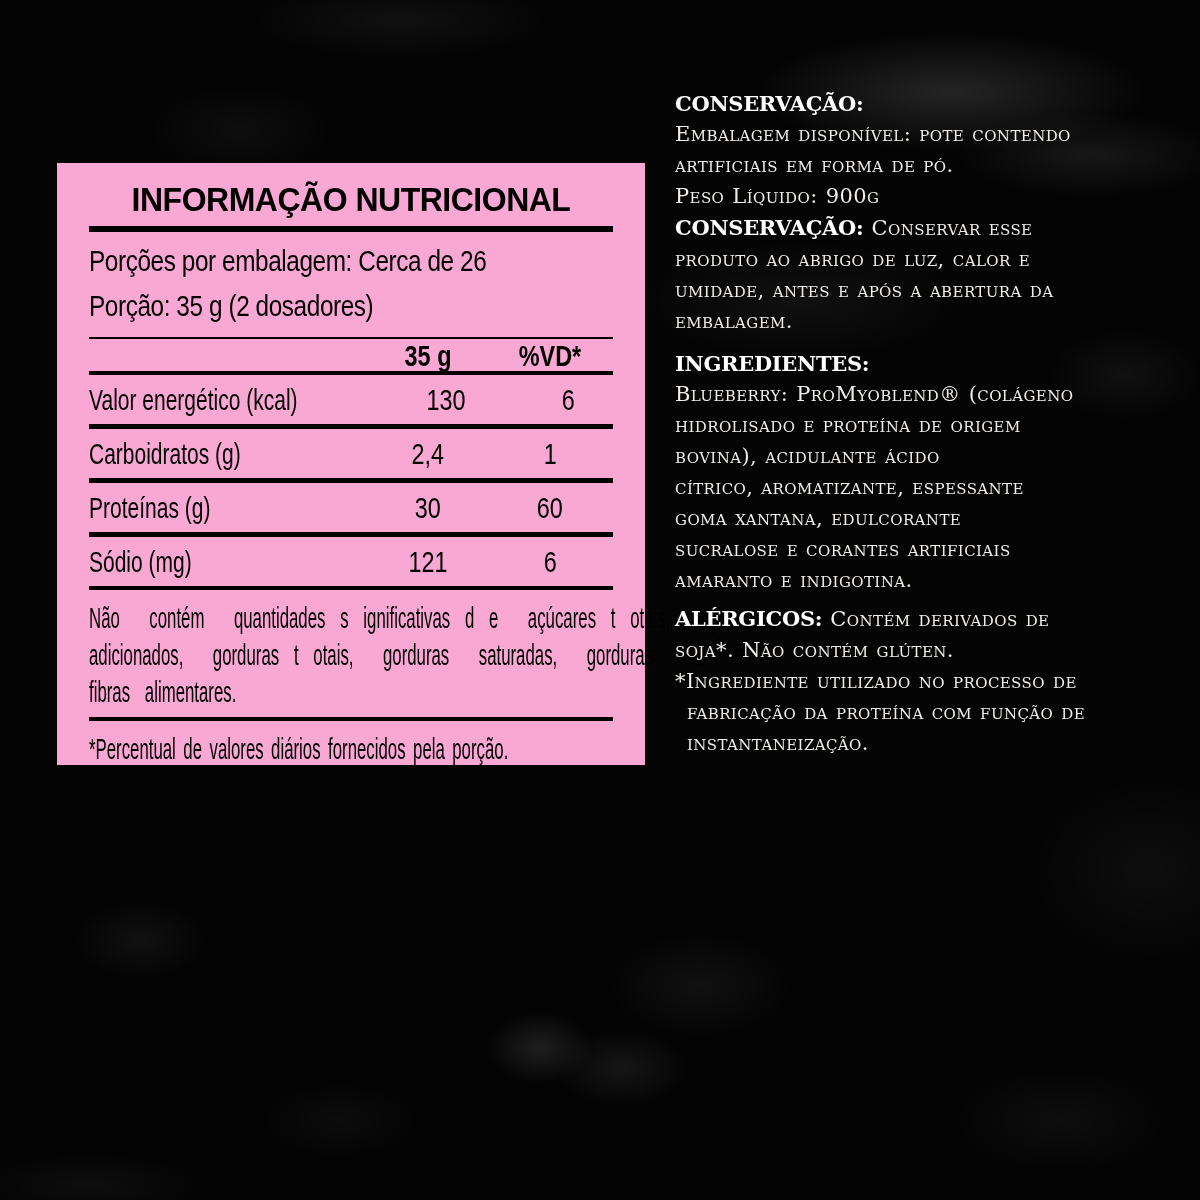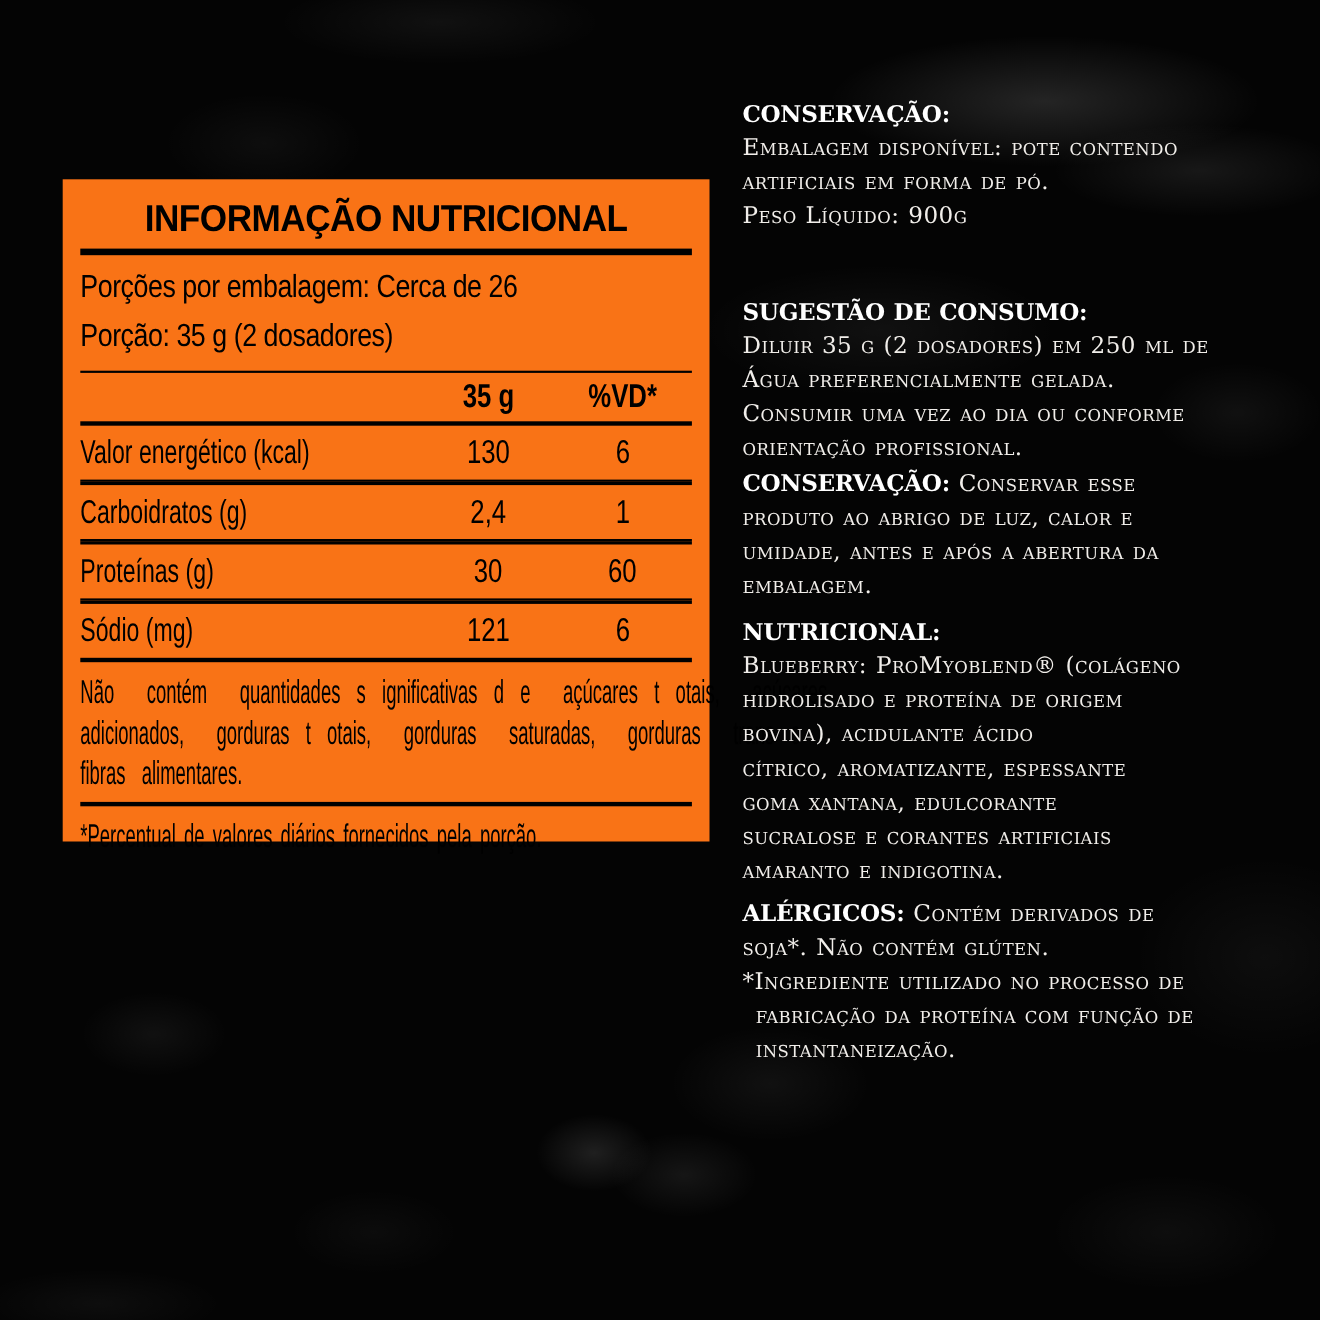--- a/index.html
+++ b/index.html
@@ -27,40 +27,40 @@
       radial-gradient(130px 65px at 240px 130px, rgba(255,255,255,0.04), transparent 70%),
       radial-gradient(150px 75px at 1060px 1120px, rgba(255,255,255,0.04), transparent 70%),
       radial-gradient(160px 45px at 90px 1185px, rgba(255,255,255,0.04), transparent 70%),
       radial-gradient(110px 55px at 340px 1120px, rgba(255,255,255,0.03), transparent 70%);
   }
 
   
   .panel {
     position:absolute; left:57px; top:163px;
     width:588px; height:602px;
-    background:#f97316; color:#000;
-    padding:0 16px;
+    background:#f9a8d4; color:#000;
+    padding:0 32px;
   }
   .nf-title {
     margin-top:17px; line-height:38px;
     font-size:34px; font-weight:bold; letter-spacing:-0.5px;
     text-align:center;
     transform:scaleX(0.94); transform-origin:50% 50%;
     white-space:nowrap;
   }
   .rule-dbl  { margin-top:8px; border-top:4px solid #000; height:3px; border-bottom:2px solid #000; }
   .servings  { margin-top:7px; font-size:29px; line-height:45px; white-space:pre-line;
                transform:scaleX(0.84); transform-origin:0 50%; width:119%; letter-spacing:-0.5px; }
   .rule-thin { margin-top:8px; border-top:2px solid #000; }
   .rule-thk  { border-top:4px solid #000; }
   .nrow, .nhead {
     display:grid; grid-template-columns:1fr 118px 126px;
     align-items:center; height:49px; font-size:30px;
   }
-  .nhead { height:44px; font-weight:bold; }
+  .nhead { height:32px; font-weight:bold; }
   .nrow .lbl { transform:scaleX(0.70); transform-origin:0 50%; white-space:nowrap; }
   .nrow .val, .nhead .val { justify-self:center; transform:scaleX(0.78); white-space:nowrap; }
   .sep { border-top:2px solid #000; height:3px; border-bottom:3px solid #000; }
   .nf-note {
     margin-top:9px; font-size:30px; line-height:37px; white-space:pre;
     transform:scaleX(0.56); transform-origin:0 0; width:178%;
     word-spacing:18px; letter-spacing:0;
   }
   .nf-note2 {
     margin-top:9px; font-size:30px; line-height:38px; white-space:pre;
@@ -156,37 +156,30 @@
 
 <div class="info">
 
   <section>
     <span class="rc-h">CONSERVAÇÃO:</span>
     <p class="block lines">Embalagem disponível: pote contendo
 artificiais em forma de pó.
 Peso Líquido: 900g</p>
   </section>
 
-  <section class="gap1">
-    <span class="rc-h">SUGESTÃO DE CONSUMO:</span>
-    <p class="block lines">Diluir 35 g (2 dosadores) em 250 ml de
-Água preferencialmente gelada.
-Consumir uma vez ao dia ou conforme
-orientação profissional.</p>
-  </section>
 
   <section class="gap2">
     <p class="block"><span class="rc-h inline">CONSERVAÇÃO:</span> <span class="lines">Conservar esse
 produto ao abrigo de luz, calor e
 umidade, antes e após a abertura da
 embalagem.</span></p>
   </section>
 
   <section class="gap3">
-    <span class="rc-h">NUTRICIONAL:</span>
+    <span class="rc-h">INGREDIENTES:</span>
     <p class="block lines">Blueberry: ProMyoblend® (colágeno
 hidrolisado e proteína de origem
 bovina), acidulante ácido
 cítrico, aromatizante, espessante
 goma xantana, edulcorante
 sucralose e corantes artificiais
 amaranto e indigotina.</p>
   </section>
 
   <section class="gap4">

